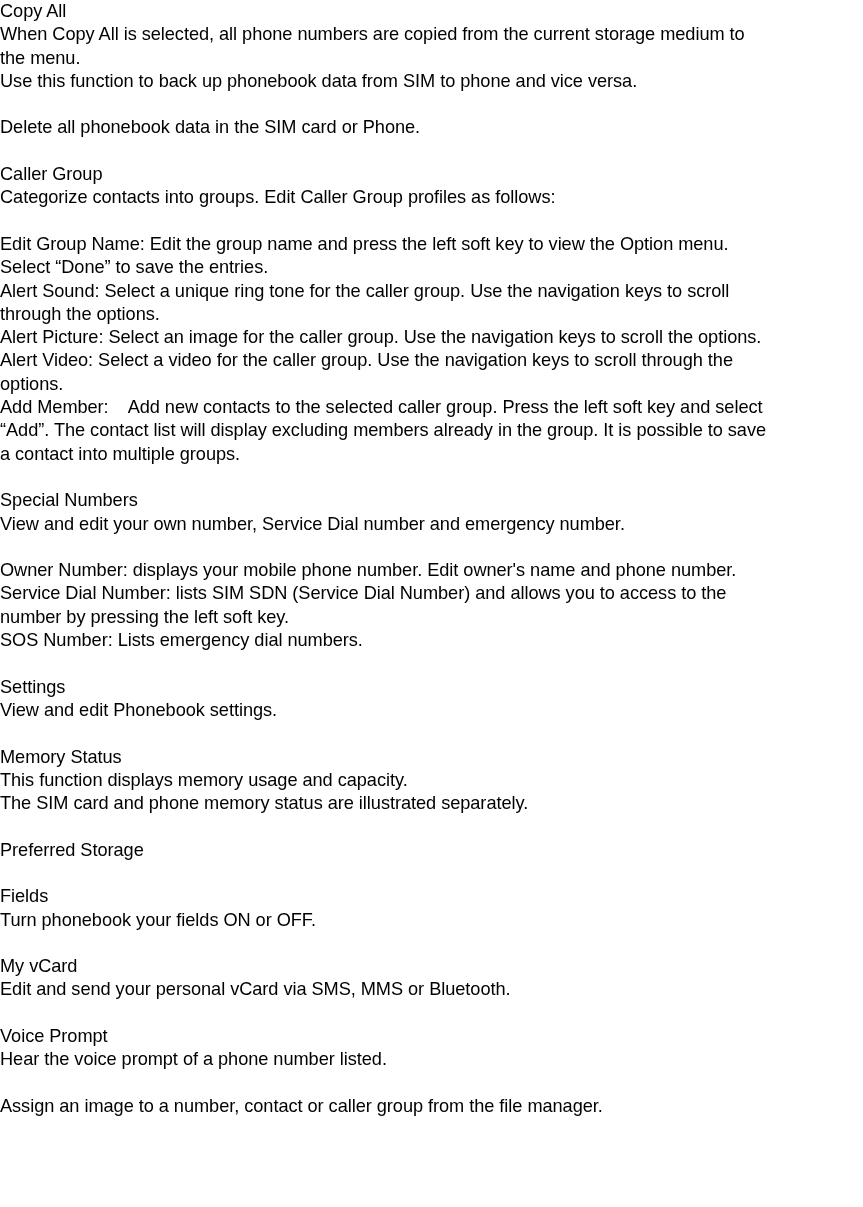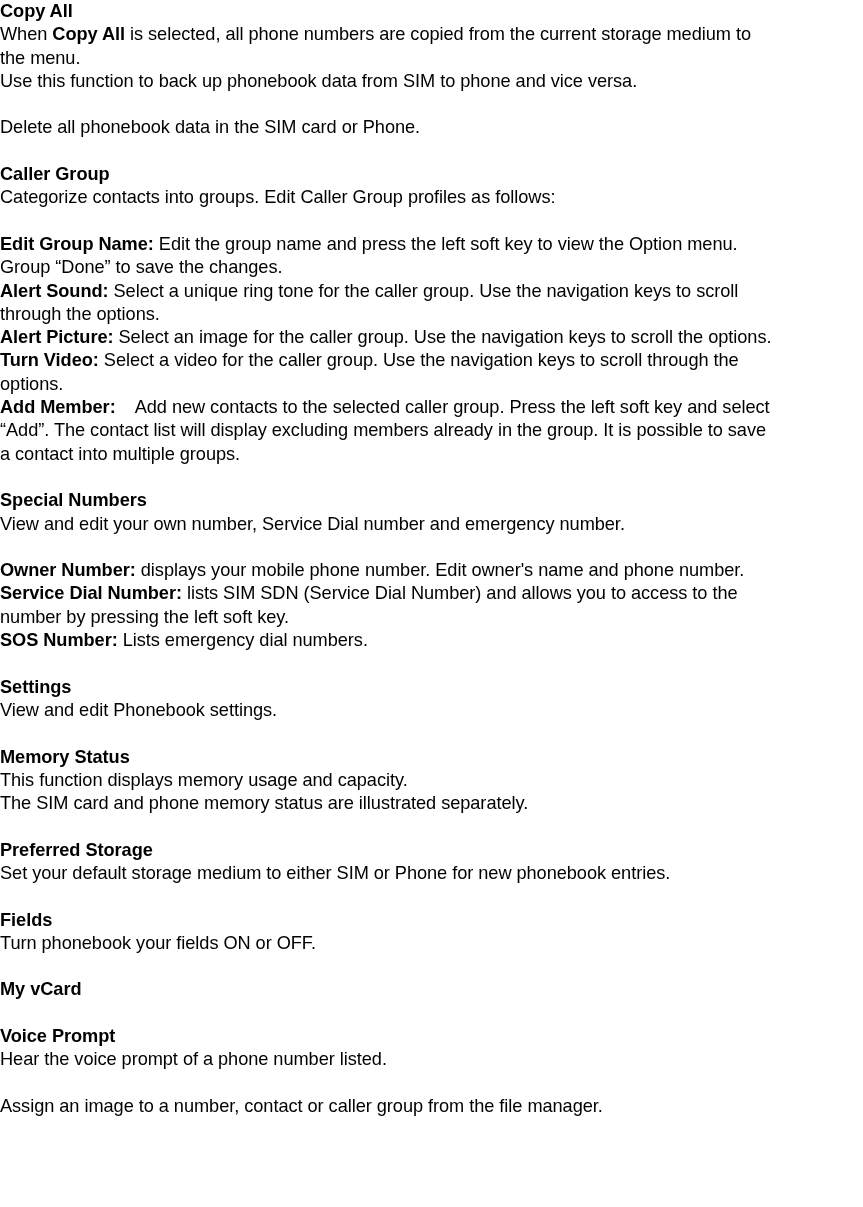--- a/index.html
+++ b/index.html
@@ -8,46 +8,46 @@
     font-family: "Liberation Sans", sans-serif;
     font-size: 18.2px;
     line-height: 23.3px;
     color: #000000;
     padding-top: 0px;
     margin-left: 0px;
     letter-spacing: -0.05px;
   }
   .line { white-space: pre; height: 23.3px; }
   .blank { height: 23.3px; }
-  b { font-weight: bold; }
+  b { font-weight: normal; }
 </style>
 </head>
 <body>
 
 <div class="doc">
 
   <div class="line"><b>Copy All</b></div>
   <div class="line"><span>When </span><b>Copy All</b><span> is selected, all phone numbers are copied from the current storage medium to</span></div>
   <div class="line">the menu.</div>
   <div class="line">Use this function to back up phonebook data from SIM to phone and vice versa.</div>
   <div class="blank"></div>
 
   <div class="line">Delete all phonebook data in the SIM card or Phone.</div>
   <div class="blank"></div>
 
   <div class="line"><b>Caller Group</b></div>
   <div class="line">Categorize contacts into groups. Edit Caller Group profiles as follows:</div>
   <div class="blank"></div>
 
   <div class="line"><b>Edit Group Name:</b><span> Edit the group name and press the left soft key to view the Option menu.</span></div>
-  <div class="line">Group “Done” to save the changes.</div>
+  <div class="line">Select “Done” to save the entries.</div>
   <div class="line"><b>Alert Sound:</b><span> Select a unique ring tone for the caller group. Use the navigation keys to scroll</span></div>
   <div class="line">through the options.</div>
   <div class="line"><b>Alert Picture:</b><span> Select an image for the caller group. Use the navigation keys to scroll the options.</span></div>
-  <div class="line"><b>Turn Video:</b><span> Select a video for the caller group. Use the navigation keys to scroll through the</span></div>
+  <div class="line"><b>Alert Video:</b><span> Select a video for the caller group. Use the navigation keys to scroll through the</span></div>
   <div class="line">options.</div>
   <div class="line"><b>Add Member:</b><span>    Add new contacts to the selected caller group. Press the left soft key and select</span></div>
   <div class="line">“Add”. The contact list will display excluding members already in the group. It is possible to save</div>
   <div class="line">a contact into multiple groups.</div>
   <div class="blank"></div>
 
   <div class="line"><b>Special Numbers</b></div>
   <div class="line">View and edit your own number, Service Dial number and emergency number.</div>
   <div class="blank"></div>
   <div class="line"><b>Owner Number:</b><span> displays your mobile phone number. Edit owner's name and phone number.</span></div>
@@ -59,28 +59,28 @@
   <div class="line"><b>Settings</b></div>
   <div class="line">View and edit Phonebook settings.</div>
   <div class="blank"></div>
 
   <div class="line"><b>Memory Status</b></div>
   <div class="line">This function displays memory usage and capacity.</div>
   <div class="line">The SIM card and phone memory status are illustrated separately.</div>
   <div class="blank"></div>
 
   <div class="line"><b>Preferred Storage</b></div>
-  <div class="line">Set your default storage medium to either SIM or Phone for new phonebook entries.</div>
   <div class="blank"></div>
 
   <div class="line"><b>Fields</b></div>
   <div class="line">Turn phonebook your fields ON or OFF.</div>
   <div class="blank"></div>
 
   <div class="line"><b>My vCard</b></div>
+  <div class="line">Edit and send your personal vCard via SMS, MMS or Bluetooth.</div>
   <div class="blank"></div>
 
   <div class="line"><b>Voice Prompt</b></div>
   <div class="line">Hear the voice prompt of a phone number listed.</div>
   <div class="blank"></div>
 
   <div class="line">Assign an image to a number, contact or caller group from the file manager.</div>
 
 </div>
 

